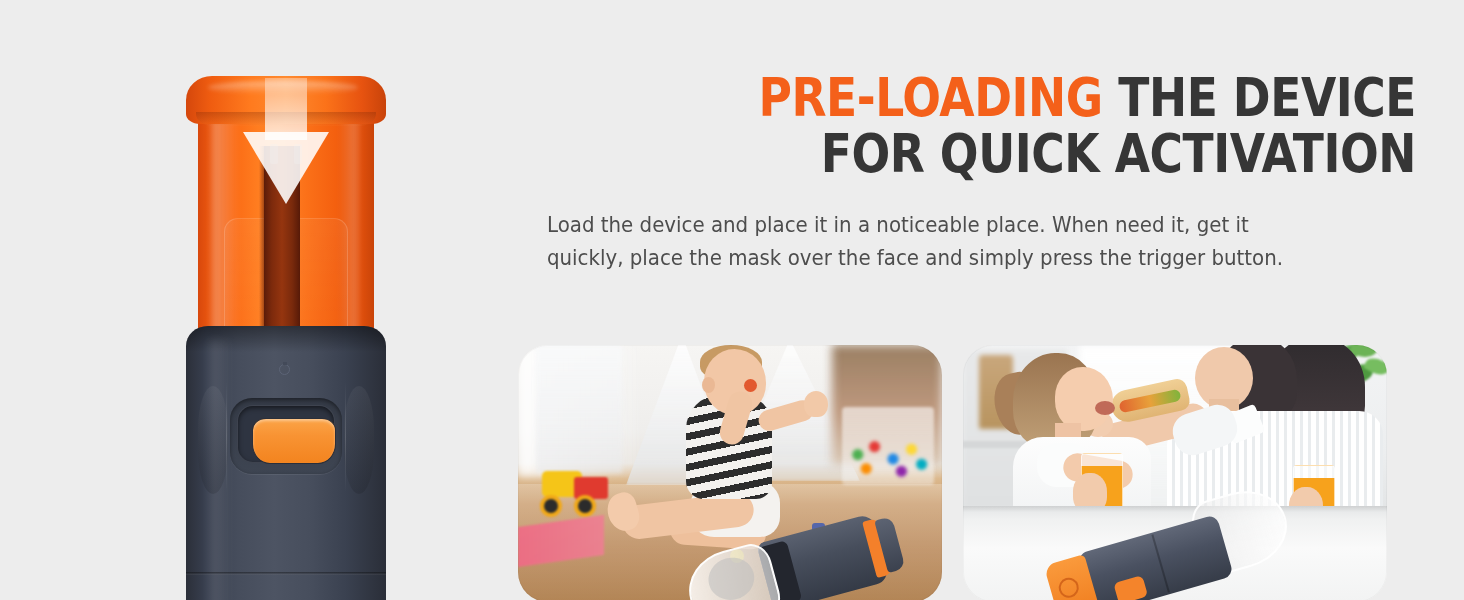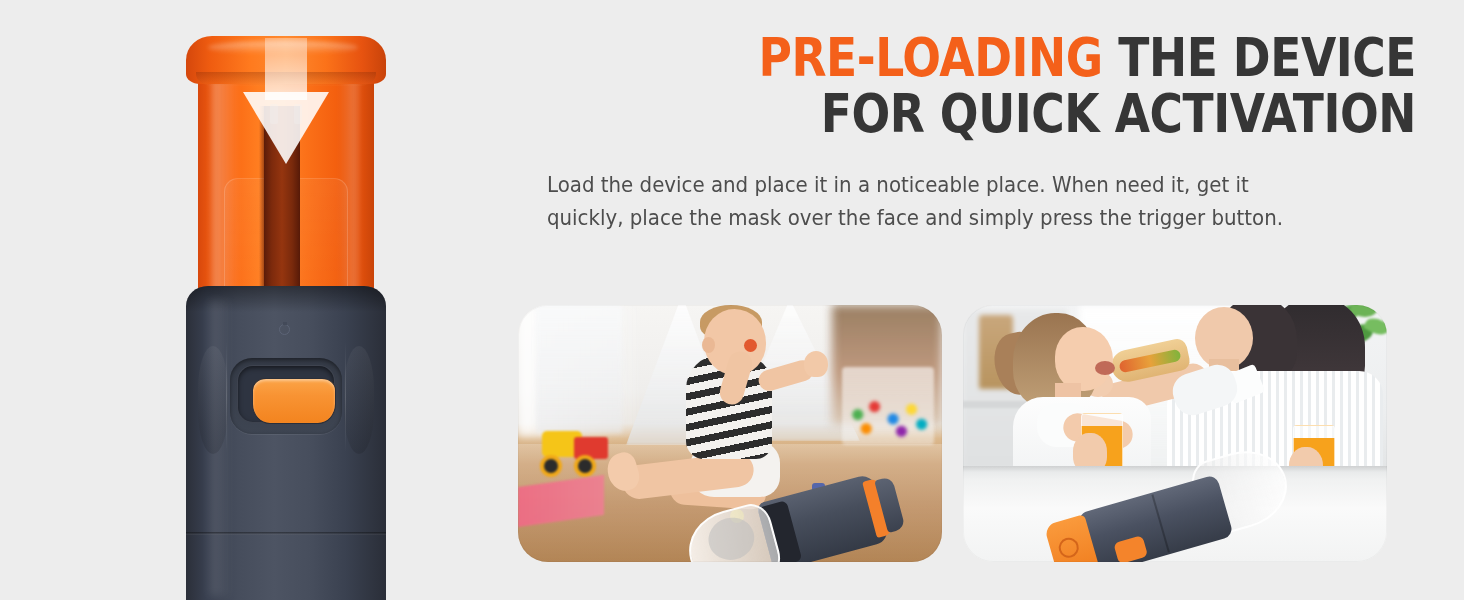--- a/index.html
+++ b/index.html
@@ -15,20 +15,21 @@
     background: #ededed;
     font-family: "Liberation Sans", sans-serif;
     position: relative;
   }
 
   .banner {
     position: relative;
     width: 1464px;
     height: 456px;
     background: #ededed;
+    margin-top: 40px;
   }
 
   
   .product-pane {
     position: absolute;
     left: 0;
     top: 0;
     width: 500px;
     height: 600px;
     overflow: hidden;

